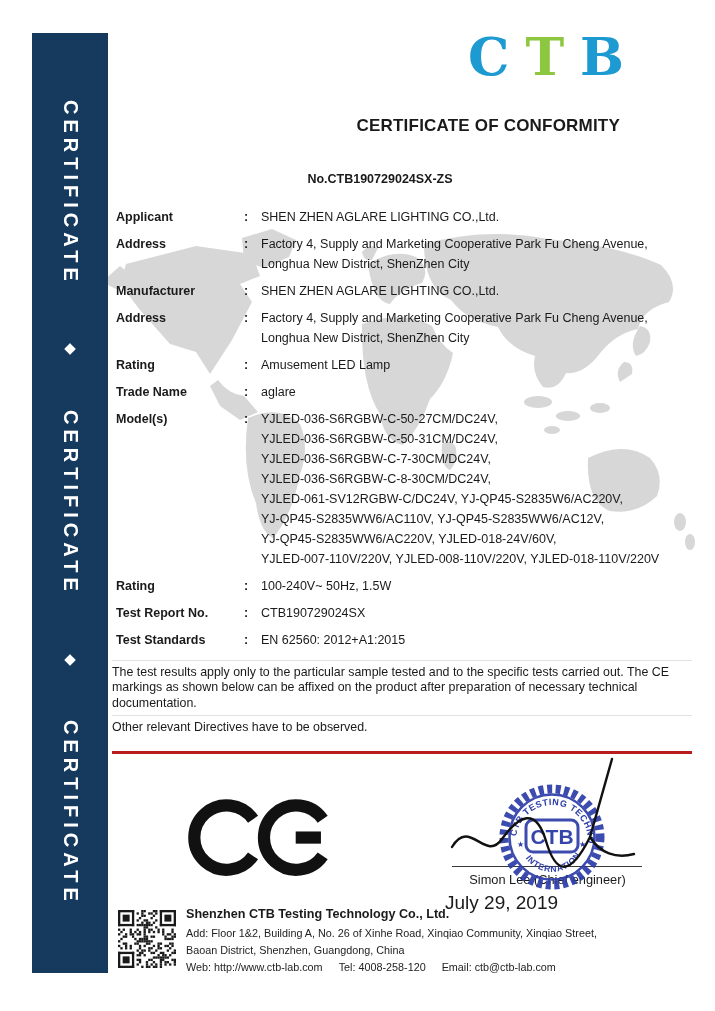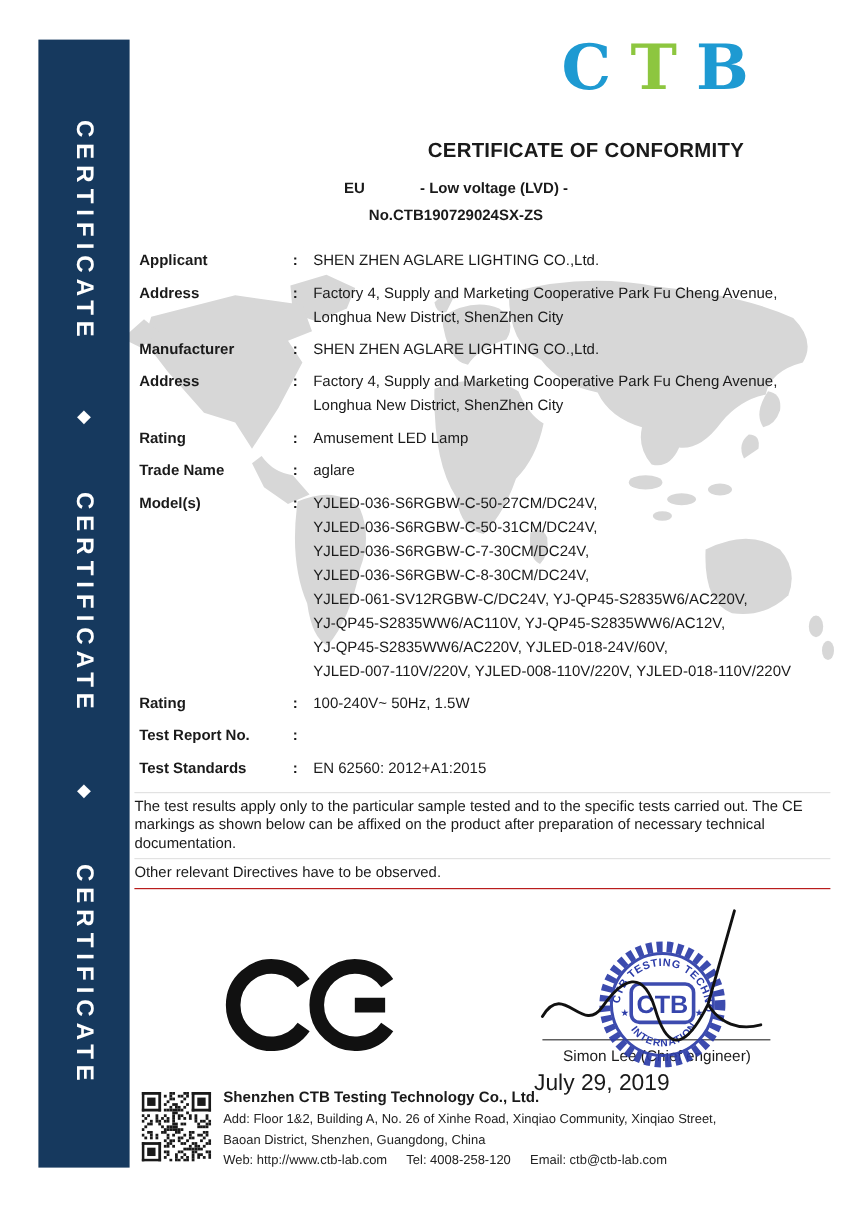--- a/index.html
+++ b/index.html
@@ -29,21 +29,21 @@
   
   .fields { position:absolute; left:116px; top:207px; width:575px; z-index:1; }
   .frow { display:flex; margin-bottom:7px; font-size:12.5px; line-height:20px; }
   .flabel { width:128px; font-weight:bold; flex:none; }
   .fcolon { width:17px; font-weight:bold; flex:none; }
   .fvalue { flex:1; white-space:pre-line; }
 
   
   .paras { position:absolute; left:112px; top:660px; width:580px; z-index:1; font-size:12.4px; line-height:15.3px; }
   .para { border-top:1px solid #e2e2e2; padding-top:4px; margin-bottom:4px; }
-  .para:last-child { border-bottom:1px solid #b91c1c; padding-bottom:5px; }
+  .para:last-child { border-bottom:3px solid #b91c1c; padding-bottom:16px; }
 
   
   .ce { position:absolute; left:186px; top:794px; z-index:1; }
 
   
   .stampwrap { position:absolute; left:440px; top:745px; width:236px; height:150px; z-index:3; }
   .sigline { position:absolute; left:452px; top:866px; width:190px; border-top:1.5px solid #3a3a3a; z-index:2; }
   .signame { position:absolute; left:445px; top:872px; width:205px; text-align:center; font-size:12.8px; z-index:2; }
   .sigdate { position:absolute; left:445px; top:892px; width:195px; font-size:19px; z-index:2; }
 
@@ -89,24 +89,20 @@
       <ellipse cx="468" cy="194" rx="12" ry="5"></ellipse>
       <ellipse cx="500" cy="186" rx="10" ry="5"></ellipse>
       <ellipse cx="452" cy="208" rx="8" ry="4"></ellipse>
       <path d="M488 236 q36 -18 62 0 q15 17 7 38 q-20 19 -47 15 q-24 -9 -22 -53 z"></path>
       <ellipse cx="580" cy="300" rx="6" ry="9"></ellipse>
       <ellipse cx="590" cy="320" rx="5" ry="8"></ellipse>
     </g>
   </svg>
 
   <div class="title">CERTIFICATE OF CONFORMITY</div>
-  <div class="subtitle">
-    <span>EU</span>
-    <span>- Low voltage (LVD) -</span>
-  </div>
   <div class="certno">No.CTB190729024SX-ZS</div>
 
   <div class="fields">
     <div class="frow">
       <span class="flabel">Applicant</span>
       <span class="fcolon">:</span>
       <span class="fvalue">SHEN ZHEN AGLARE LIGHTING CO.,Ltd.</span>
     </div>
     <div class="frow">
       <span class="flabel">Address</span>
@@ -148,20 +144,21 @@
 YJLED-007-110V/220V, YJLED-008-110V/220V, YJLED-018-110V/220V</span>
     </div>
     <div class="frow">
       <span class="flabel">Rating</span>
       <span class="fcolon">:</span>
       <span class="fvalue">100-240V~ 50Hz, 1.5W</span>
     </div>
     <div class="frow">
       <span class="flabel">Test Report No.</span>
       <span class="fcolon">:</span>
+      <span class="fvalue">CTB190729024SX</span>
     </div>
     <div class="frow">
       <span class="flabel">Test Standards</span>
       <span class="fcolon">:</span>
       <span class="fvalue">EN 62560: 2012+A1:2015</span>
     </div>
   </div>
 
   <div class="paras">
     <div class="para">The test results apply only to the particular sample tested and to the specific tests carried out. The CE markings as shown below can be affixed on the product after preparation of necessary technical documentation.</div>

